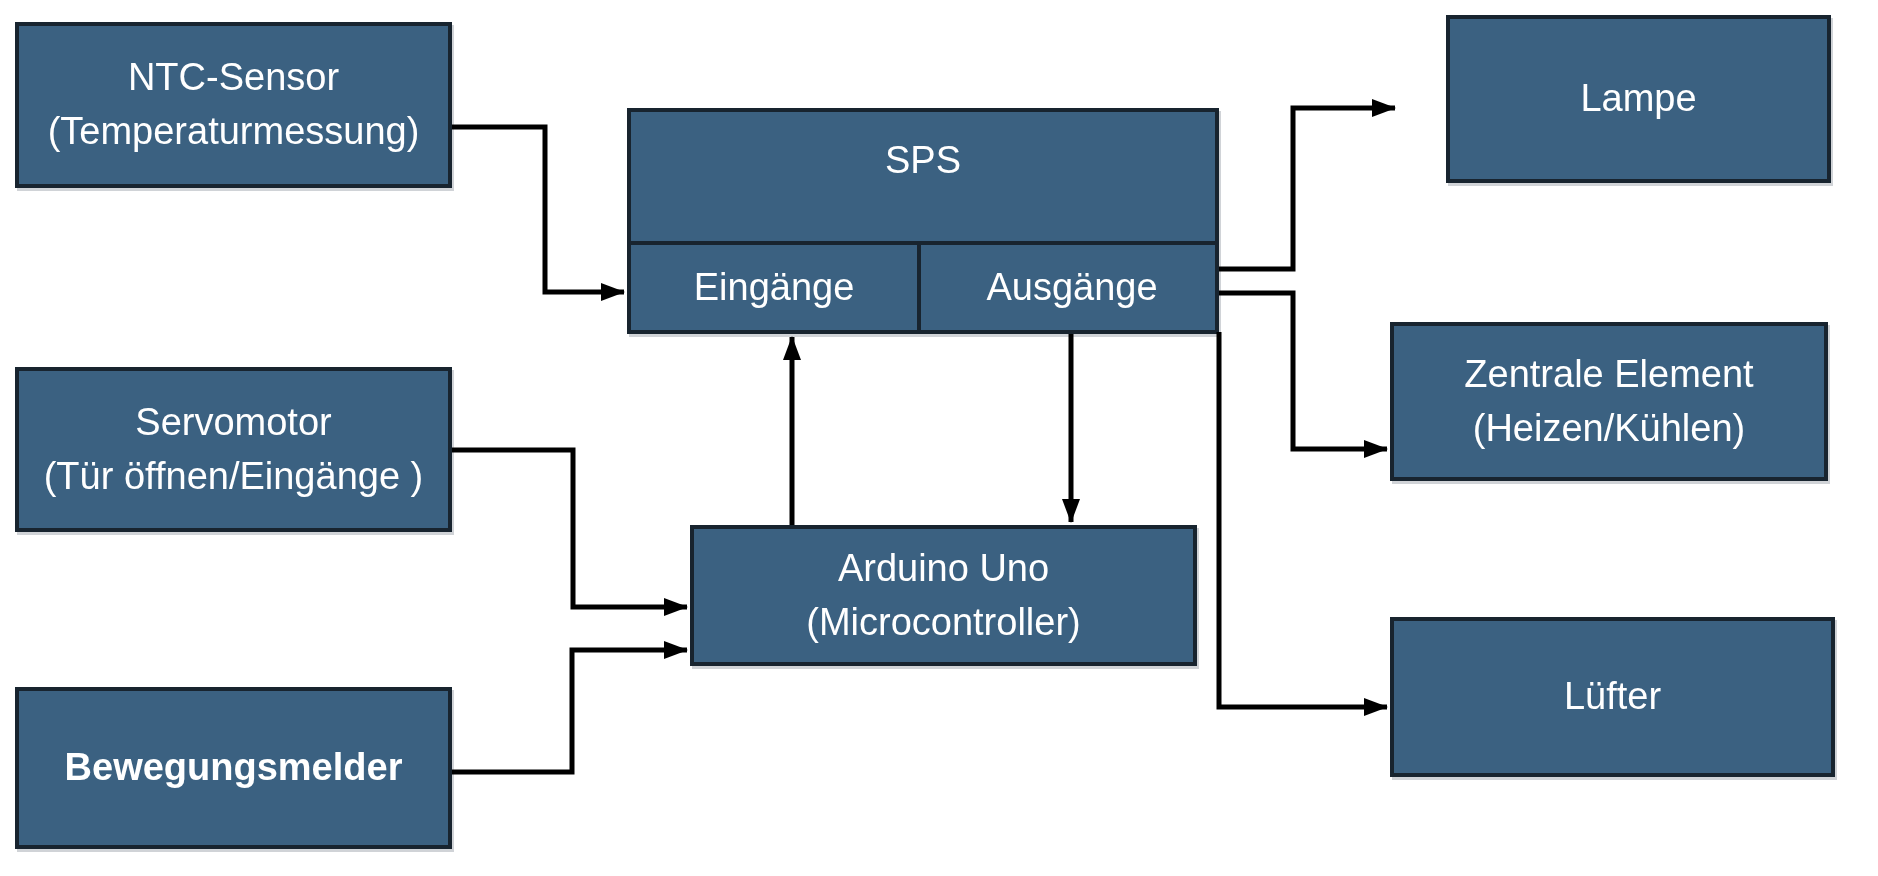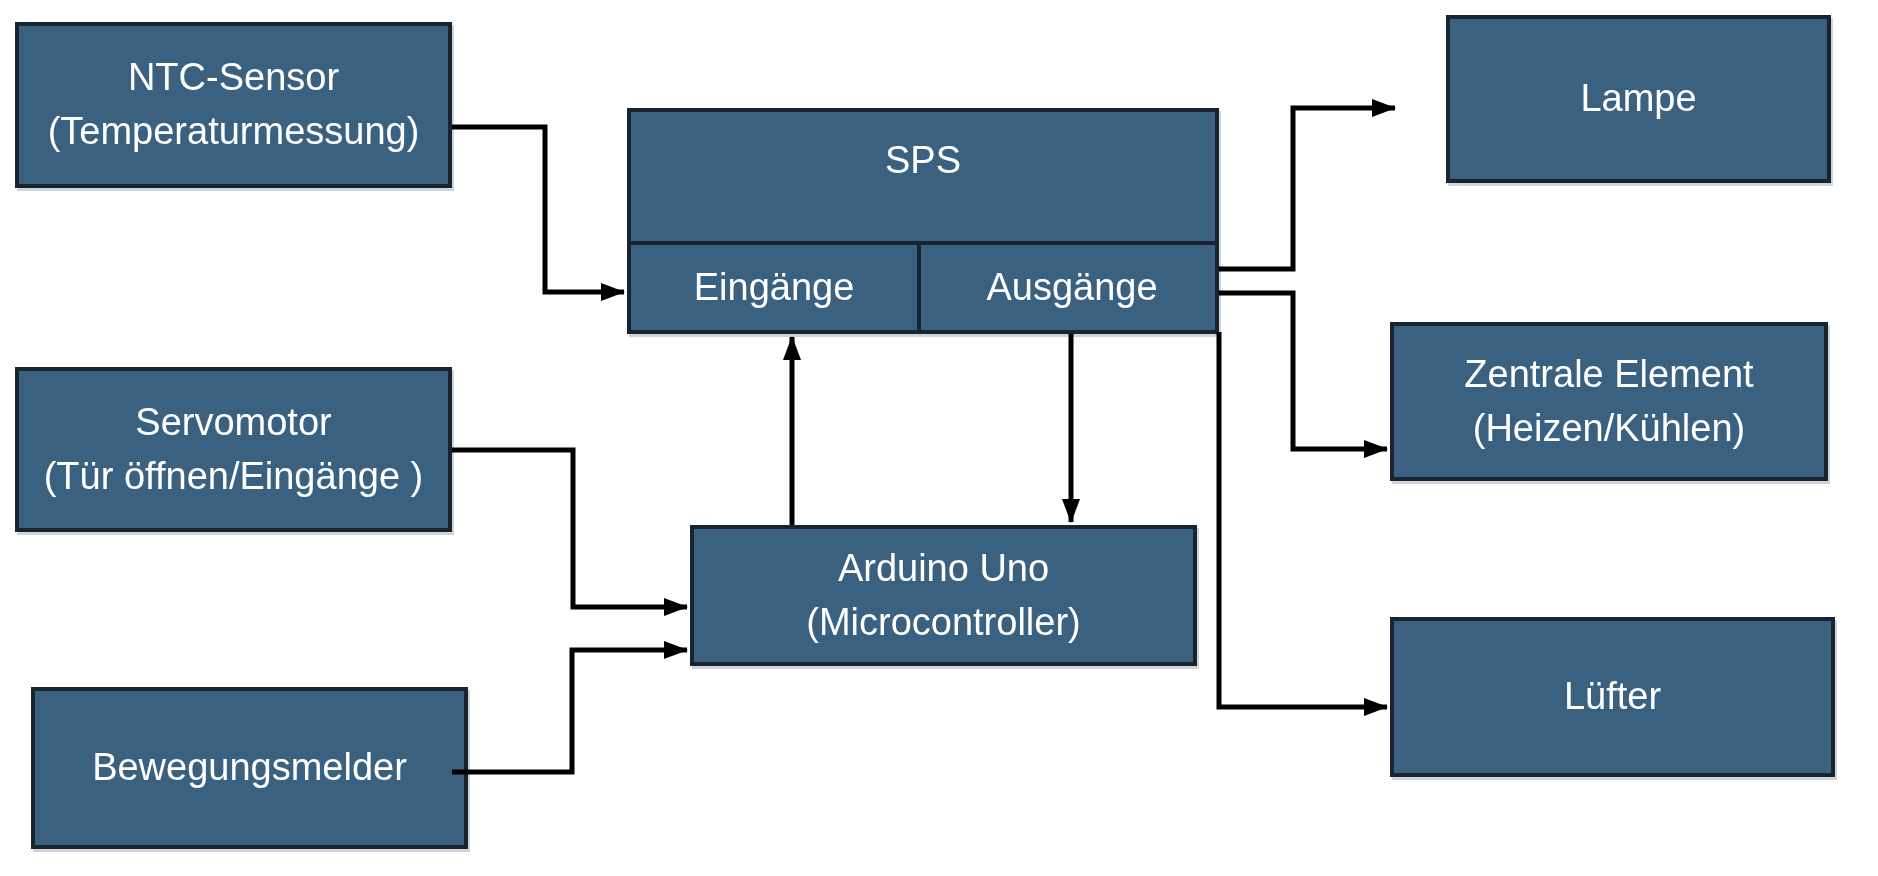--- a/index.html
+++ b/index.html
@@ -70,21 +70,21 @@
   <div class="node" style="left:15px; top:22px; width:437px; height:166px;">
     <span>NTC-Sensor</span>
     <span>(Temperaturmessung)</span>
   </div>
 
   <div class="node" style="left:15px; top:367px; width:437px; height:165px;">
     <span>Servomotor</span>
     <span>(Tür öffnen/Eingänge )</span>
   </div>
 
-  <div class="node" style="left:31px; top:687px; width:437px; height:162px;">
+  <div class="node" style="left:15px; top:687px; width:437px; height:162px;font-weight:bold;">
     <span>Bewegungsmelder</span>
 
   </div>
 
   <div class="node sps" style="left:627px; top:108px; width:592px; height:226px;">
     <div class="sps-title">
       <span>SPS</span>
     </div>
     <div class="sps-cells">
       <div class="sps-cell">

